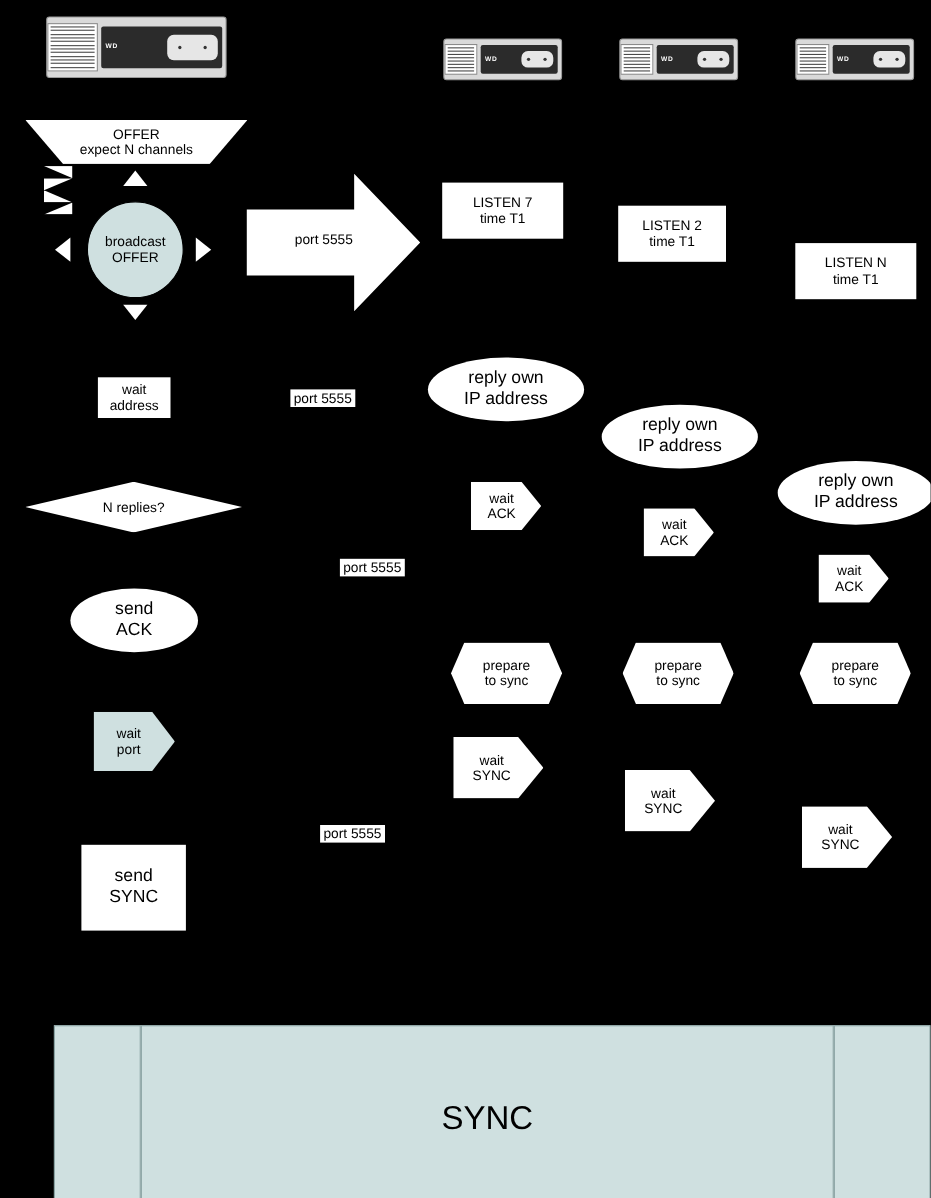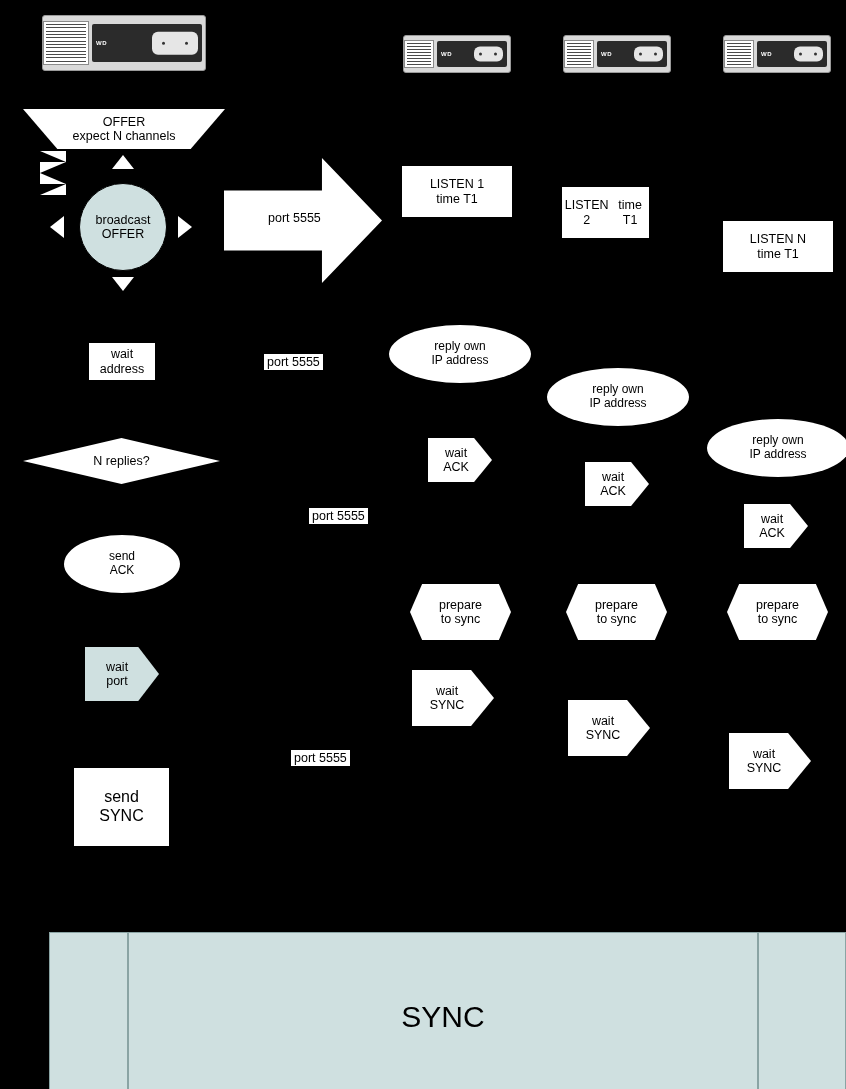--- a/index.html
+++ b/index.html
@@ -111,21 +111,21 @@
     border-radius: 50%;
     font-size: 12.5px;
   }
   .rect {
     background: #ffffff;
     font-size: 12.5px;
   }
   .ellipse {
     background: #ffffff;
     border-radius: 50%;
-    font-size: 12px;
+    font-size: 16px;
   }
   .diamond {
     background: #ffffff;
     clip-path: polygon(50% 0, 100% 50%, 50% 100%, 0 50%);
     font-size: 12.5px;
   }
   .hex {
     background: #ffffff;
     clip-path: polygon(12% 0, 88% 0, 100% 50%, 88% 100%, 12% 100%, 0 50%);
     font-size: 12.5px;
@@ -303,24 +303,24 @@
 
   <div class="shape-text circle" style="left:79px; top:170px; width:88px; height:88px; flex-direction:column;">
     <span>broadcast</span>
     <span>OFFER</span>
   </div>
 
   <div class="big-arrow" style="left:224px; top:145px; width:158px; height:125px;"></div>
   <div class="arrow-label" style="left:268px; top:198px;">port 5555</div>
 
   <div class="shape-text rect" style="left:402px; top:153px; width:110px; height:51px; flex-direction:column;">
-    <span>LISTEN 1</span>
+    <span>LISTEN 7</span>
     <span>time T1</span>
   </div>
-  <div class="shape-text rect" style="left:562px; top:174px; width:87px; height:51px; flex-direction:row;">
+  <div class="shape-text rect" style="left:562px; top:174px; width:98px; height:51px; flex-direction:column;">
     <span>LISTEN 2</span>
     <span>time T1</span>
   </div>
   <div class="shape-text rect" style="left:723px; top:208px; width:110px; height:51px; flex-direction:column;">
     <span>LISTEN N</span>
     <span>time T1</span>
   </div>
 
   <div class="shape-text rect" style="left:89px; top:330px; width:66px; height:37px; flex-direction:column;">
     <span>wait</span>

